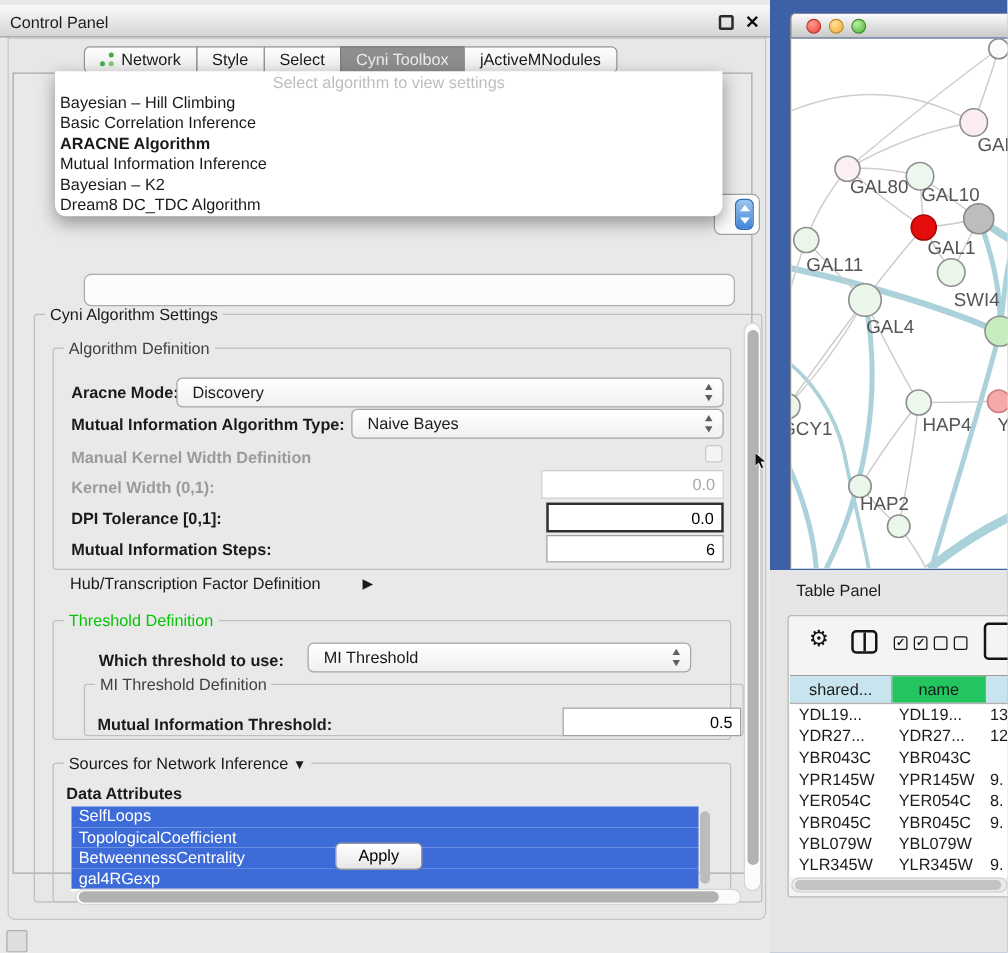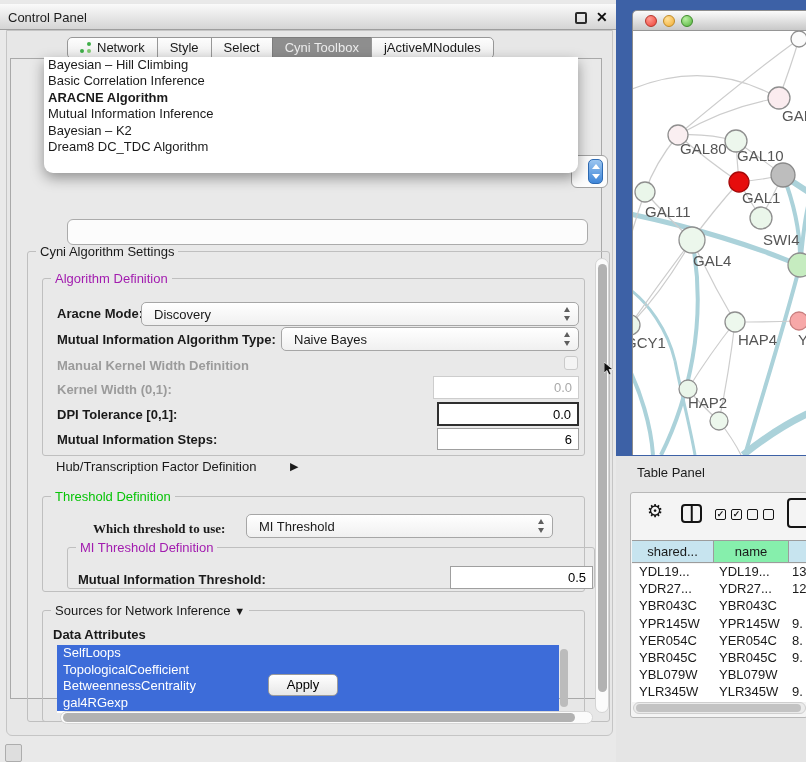--- a/index.html
+++ b/index.html
@@ -46,21 +46,21 @@
   .popup { position:absolute; left:44px; top:57px; width:534px; height:116px; background:#fff;
            border-radius:0 0 9px 9px; box-shadow:0 5px 14px rgba(0,0,0,.38); z-index:40; overflow:hidden; }
   .popup-placeholder { text-align:center; color:#bdbdbd; font-size:13px; height:17px; line-height:17px; }
   .popup-list { list-style:none; }
   .popup-list li { line-height:16.4px; padding-left:4px; font-size:13px; white-space:nowrap; }
   .popup-list li.hl { font-weight:bold; }
 
   
   .grp { position:absolute; border:1px solid #bfbfbf; border-radius:3px; }
   .grp-label { position:absolute; top:-8px; left:8px; background:#e9e9e9; padding:0 4px; font-size:13px; white-space:nowrap; }
-  .blue  { color:#a21caf; }
+  .blue  { color:#404040; }
   .green { color:#07c407; }
 
   .settings-group { left:16px; top:192px; width:583px; height:471px; }
   .alg-group { left:14px; top:26px; width:543px; height:178px; }
   .thr-group { left:14px; top:244px; width:543px; height:96px; }
   .mi-group  { left:24px;  top:50px;  width:528px; height:42px; }
   .src-group { left:14px; top:358px; width:543px; height:112px; }
 
   .lbl  { position:absolute; font-size:13px; font-weight:bold; white-space:nowrap; }
   .lbl.dis { color:#9b9b9b; }
@@ -113,21 +113,21 @@
 
   .tb-gear { position:absolute; left:16px; top:9px; font-size:18px; color:#141414; line-height:18px; }
   .tb-cols { position:absolute; left:50px; top:11px; width:21px; height:19px; border:2.5px solid #141414; border-radius:4px; }
   .tb-cols::after { content:""; position:absolute; left:50%; top:0; width:2.5px; height:100%; background:#141414; transform:translateX(-50%); }
   .cb-pair { position:absolute; top:16px; display:flex; gap:5px; }
   .cb { width:11px; height:11px; border:1.8px solid #141414; border-radius:2px; font-size:9px; line-height:8px; text-align:center; font-weight:bold; color:#141414; }
   .tb-doc { position:absolute; left:156px; top:5px; width:26px; height:30px; border:2.5px solid #141414; border-radius:4px; }
 
   .thead { position:absolute; left:1px; top:47px; width:175px; height:23px; display:flex;
            border-top:1px solid #9c9c9c; border-bottom:1px solid #9c9c9c; font-size:13px; }
-  .th { line-height:21px; text-align:center; border-right:1px solid #9c9c9c; background:#86efac; overflow:hidden; }
+  .th { line-height:21px; text-align:center; border-right:1px solid #9c9c9c; background:#22c55e; overflow:hidden; }
   .th.sel { background:#c7e4ef; }
   .th1 { width:82px; } .th2 { width:75px; } .th3 { flex:1; }
 
   .trows { position:absolute; left:1px; top:71px; width:175px; height:138px; background:#fff; overflow:hidden; }
   .trow { display:flex; height:17.2px; font-size:13px; white-space:nowrap; }
   .td1 { width:82px; padding-left:7px; overflow:hidden; }
   .td2 { width:76px; padding-left:5px; overflow:hidden; }
   .td3 { flex:1; padding-left:2px; overflow:hidden; }
 
   .t-hsb { position:absolute; left:2px; top:209px; width:173px; height:12px; background:#ebebeb; border:1px solid #cfcfcf; border-radius:6px; }
@@ -207,21 +207,21 @@
         <span class="lbl" style="left:14px; top:153px;">Mutual Information Steps:</span>
         <input class="field" style="left: 394px; top: 149px; width: 142px; height: 22px;" readonly="" value="6">
       </div>
 
       <span class="plain" style="left:28px; top:207px;">Hub/Transcription Factor Definition</span>
       <span class="plain tri" style="left:262px; top:208px;">▶</span>
 
       <div class="grp thr-group">
         <span class="grp-label green">Threshold Definition</span>
 
-        <span class="lbl" style="left:50px; top:24px;font-family:Liberation Serif, serif;">Which threshold to use:</span>
+        <span class="lbl" style="left:36px; top:24px;">Which threshold to use:</span>
         <div class="combo" style="left:203px; top:17px; width:307px; height:24px;">
           <span class="ctext">MI Threshold</span>
           <span class="spinner"></span>
         </div>
 
         <div class="grp mi-group">
           <span class="grp-label blue">MI Threshold Definition</span>
           <span class="lbl" style="left:10px; top:24px;text-align:right;">Mutual Information Threshold:</span>
           <input class="field" style="left: 382px; top: 18px; width: 143px; height: 23px;" readonly="" value="0.5">
         </div>
@@ -252,20 +252,21 @@
         </div>
     </div>
   </div>
 
   <button class="apply-btn">Apply</button>
 
 
   <div class="mini-icon"></div>
 
   <div class="popup">
+    <div class="popup-placeholder">Select algorithm to view settings</div>
     <ul class="popup-list" id="algoList">
         <li>Bayesian – Hill Climbing</li>
         <li>Basic Correlation Inference</li>
         <li class="hl">ARACNE Algorithm</li>
         <li>Mutual Information Inference</li>
         <li>Bayesian – K2</li>
         <li>Dream8 DC_TDC Algorithm</li>
       </ul>
   </div>
 </div>

